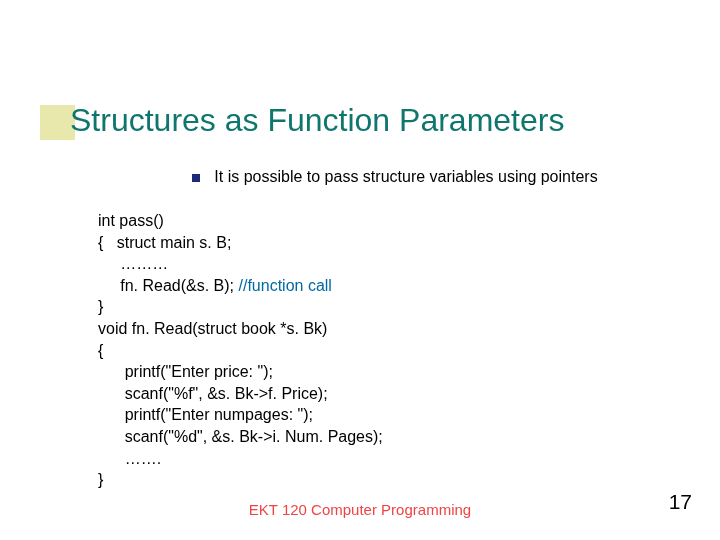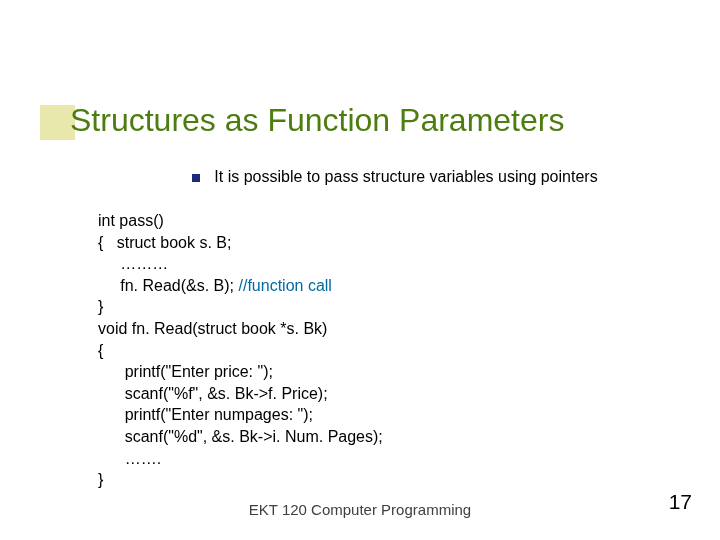--- a/index.html
+++ b/index.html
@@ -19,21 +19,21 @@
     width: 35px;
     height: 35px;
     background: #d6d66a;
     opacity: 0.55;
   }
   .title {
     position: absolute;
     top: 102px;
     left: 70px;
     font-size: 32px;
-    color: #4d7c0f;
+    color: #0f766e;
     font-family: Verdana, Geneva, sans-serif;
     white-space: nowrap;
   }
   .bullet-area {
     position: absolute;
     top: 168px;
     left: 110px;
     right: 40px;
   }
   .bullet-row {
@@ -67,21 +67,21 @@
   .comment {
     color: #0369a1;
   }
   .footer {
     position: absolute;
     bottom: 22px;
     left: 0;
     width: 100%;
     text-align: center;
     font-size: 15px;
-    color: #404040;
+    color: #ef4444;
   }
   .page-num {
     position: absolute;
     bottom: 26px;
     right: 28px;
     font-size: 21px;
     color: #000;
   }
 </style>
 </head>
@@ -92,21 +92,21 @@
 <div class="title">Structures as Function Parameters</div>
 
 <div class="bullet-area">
   <div class="bullet-row">
     <div class="bullet-icon"></div>
     <div class="bullet-text">It is possible to pass structure variables using pointers</div>
   </div>
 </div>
 
 <div class="code-block"><span>int pass()</span>
-<span>{   struct book s. B;</span>
+<span>{   struct main s. B;</span>
 <span>     ………</span>
 <span>     fn. Read(&amp;s. B); </span><span class="comment">//function call</span>
 <span>}</span>
 <span>void fn. Read(struct book *s. Bk)</span>
 <span>{</span>
 <span>      printf("Enter price: ");</span>
 <span>      scanf("%f", &amp;s. Bk-&gt;f. Price);</span>
 <span>      printf("Enter numpages: ");</span>
 <span>      scanf("%d", &amp;s. Bk-&gt;i. Num. Pages);</span>
 <span>      …….</span>

